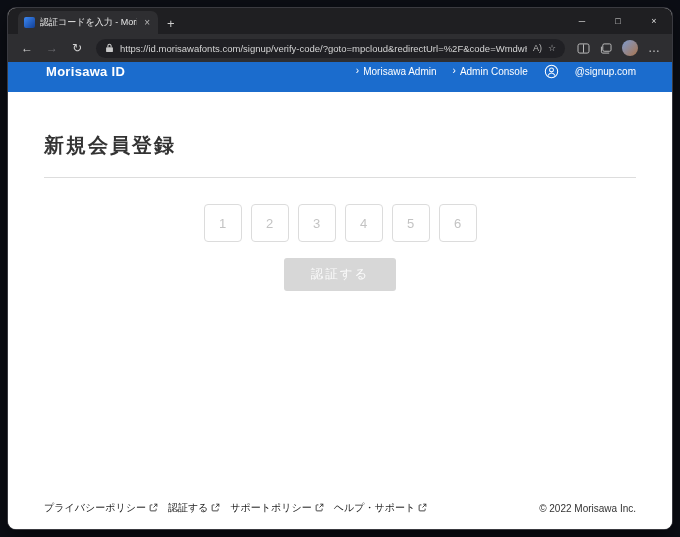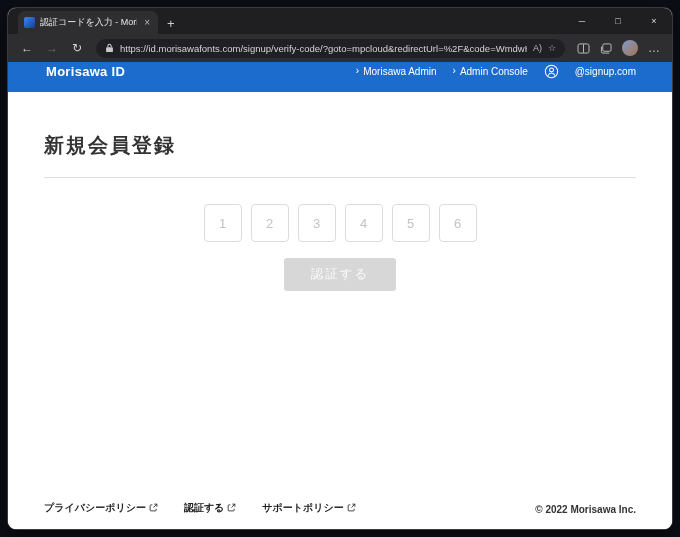--- a/index.html
+++ b/index.html
@@ -58,21 +58,21 @@
   .code-box { width:38px; height:38px; border:1px solid #dcdcdc; border-radius:4px;
               text-align:center; font-size:13px; color:#333; background:#fff; outline:none;
               font-family:"Liberation Sans","DejaVu Sans",sans-serif; }
   .code-box::placeholder { color:#c3c3c3; }
   .submit-btn { margin-top:16px; background:#d7d7d7; color:#fbfbfb; border:none; border-radius:3px;
                 font-size:12.5px; padding:8px 27px; letter-spacing:2px;
                 font-family:"Liberation Sans","DejaVu Sans",sans-serif; }
   .resend { display:inline-block; margin-top:16px; font-size:11.5px; color:#3f7fd6; text-decoration:none; }
 
   .page-footer { position:absolute; left:36px; right:36px; bottom:14px; display:flex;
-                 align-items:flex-end; gap:26px; font-size:10px; color:#222222;font-weight:bold; }
+                 align-items:center; gap:10px; font-size:10px; color:#222222; }
   .flink { display:flex; align-items:center; gap:3px; color:#222222; text-decoration:none; }
   .copyright { margin-left:auto; font-size:10px; color:#333333; }
 </style>
 </head>
 <body>
 
 <div class="desktop">
   <div class="window">
 
     <div class="titlebar">
@@ -179,19 +179,26 @@
                   <path d="M7 1.5h3.5V5M10.8 1.2 6 6" fill="none" stroke="#333" stroke-width="1.2"></path>
                 </svg></span>
           </a>
           <a class="flink">
             <span>サポートポリシー</span>
             <span><svg width="9" height="9" viewBox="0 0 12 12">
                   <path d="M4.5 2.5H2.5a1 1 0 0 0-1 1v6a1 1 0 0 0 1 1h6a1 1 0 0 0 1-1V7.5" fill="none" stroke="#333" stroke-width="1.2"></path>
                   <path d="M7 1.5h3.5V5M10.8 1.2 6 6" fill="none" stroke="#333" stroke-width="1.2"></path>
                 </svg></span>
           </a>
+          <a class="flink">
+            <span>ヘルプ・サポート</span>
+            <span><svg width="9" height="9" viewBox="0 0 12 12">
+                  <path d="M4.5 2.5H2.5a1 1 0 0 0-1 1v6a1 1 0 0 0 1 1h6a1 1 0 0 0 1-1V7.5" fill="none" stroke="#333" stroke-width="1.2"></path>
+                  <path d="M7 1.5h3.5V5M10.8 1.2 6 6" fill="none" stroke="#333" stroke-width="1.2"></path>
+                </svg></span>
+          </a>
           <span class="copyright">© 2022 Morisawa Inc.</span>
         </div>
       </div>
 
     </div>
   </div>
 </div>
 
 </body></html>

